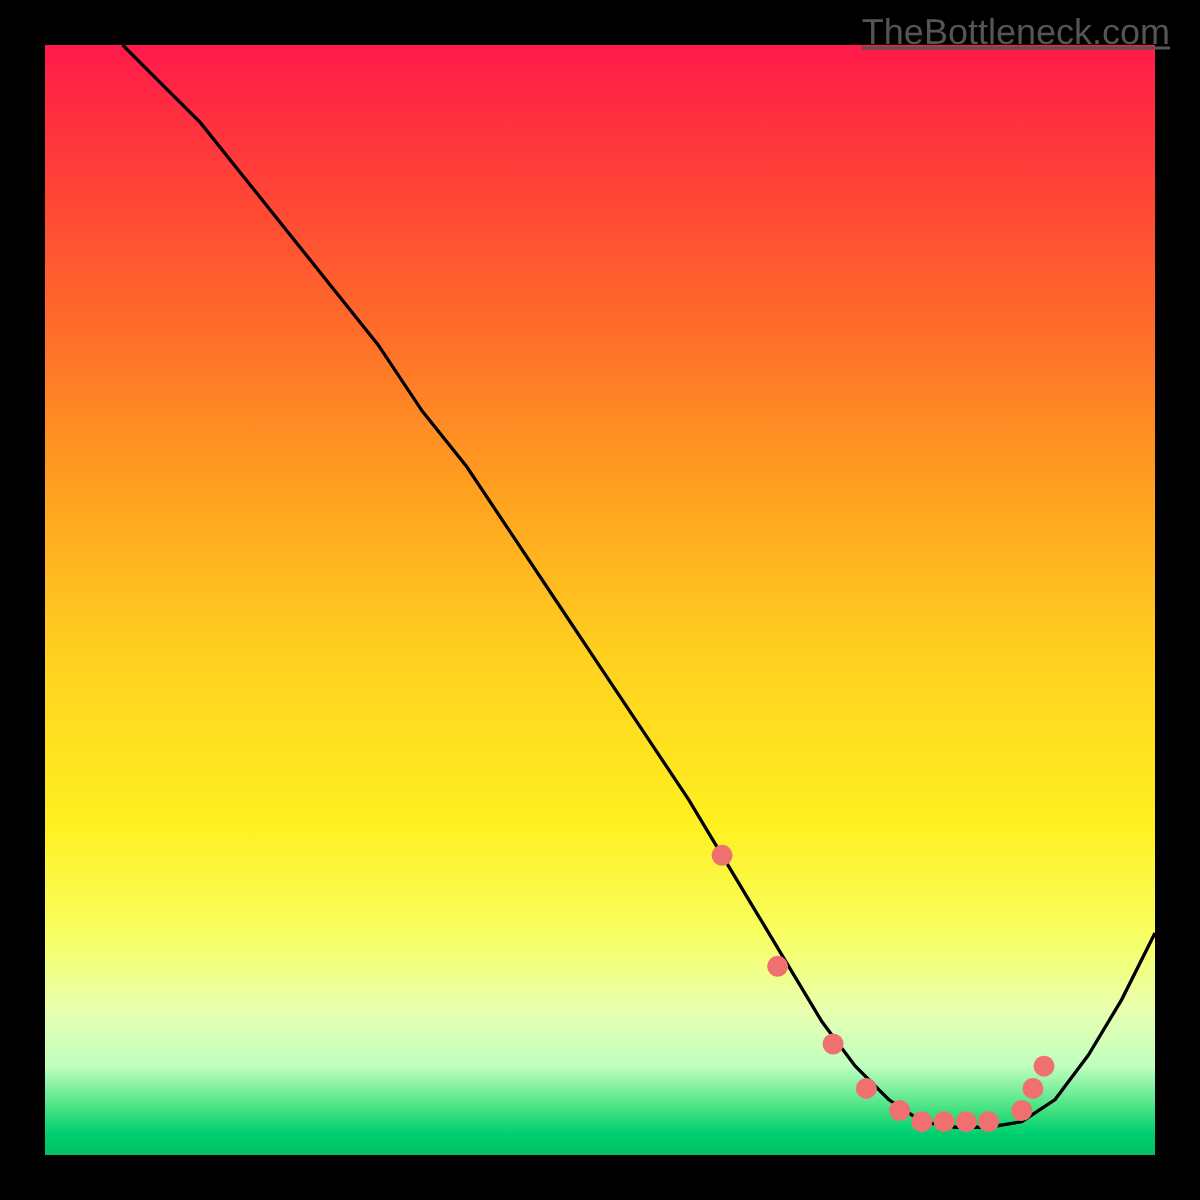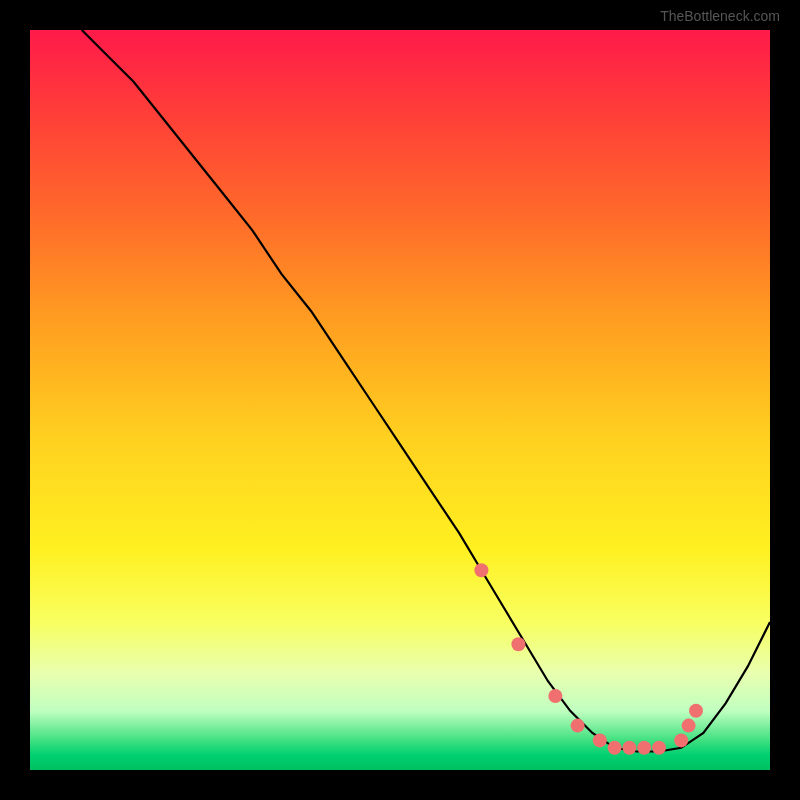--- a/index.html
+++ b/index.html
@@ -8,23 +8,24 @@
     height: 800px;
     background: #000;
     position: relative;
     font-family: Arial, sans-serif;
   }
   .watermark {
     position: absolute;
     top: 8px;
     right: 20px;
     color: #555;
-    font-size: 14px;
+    font-size: 24px;
     font-weight: 500;
     z-index: 10;
+    text-decoration: underline;
   }
   .plot-area {
     position: absolute;
     left: 30px;
     top: 30px;
     width: 740px;
     height: 740px;
     overflow: hidden;
   }
   .gradient-bg {

